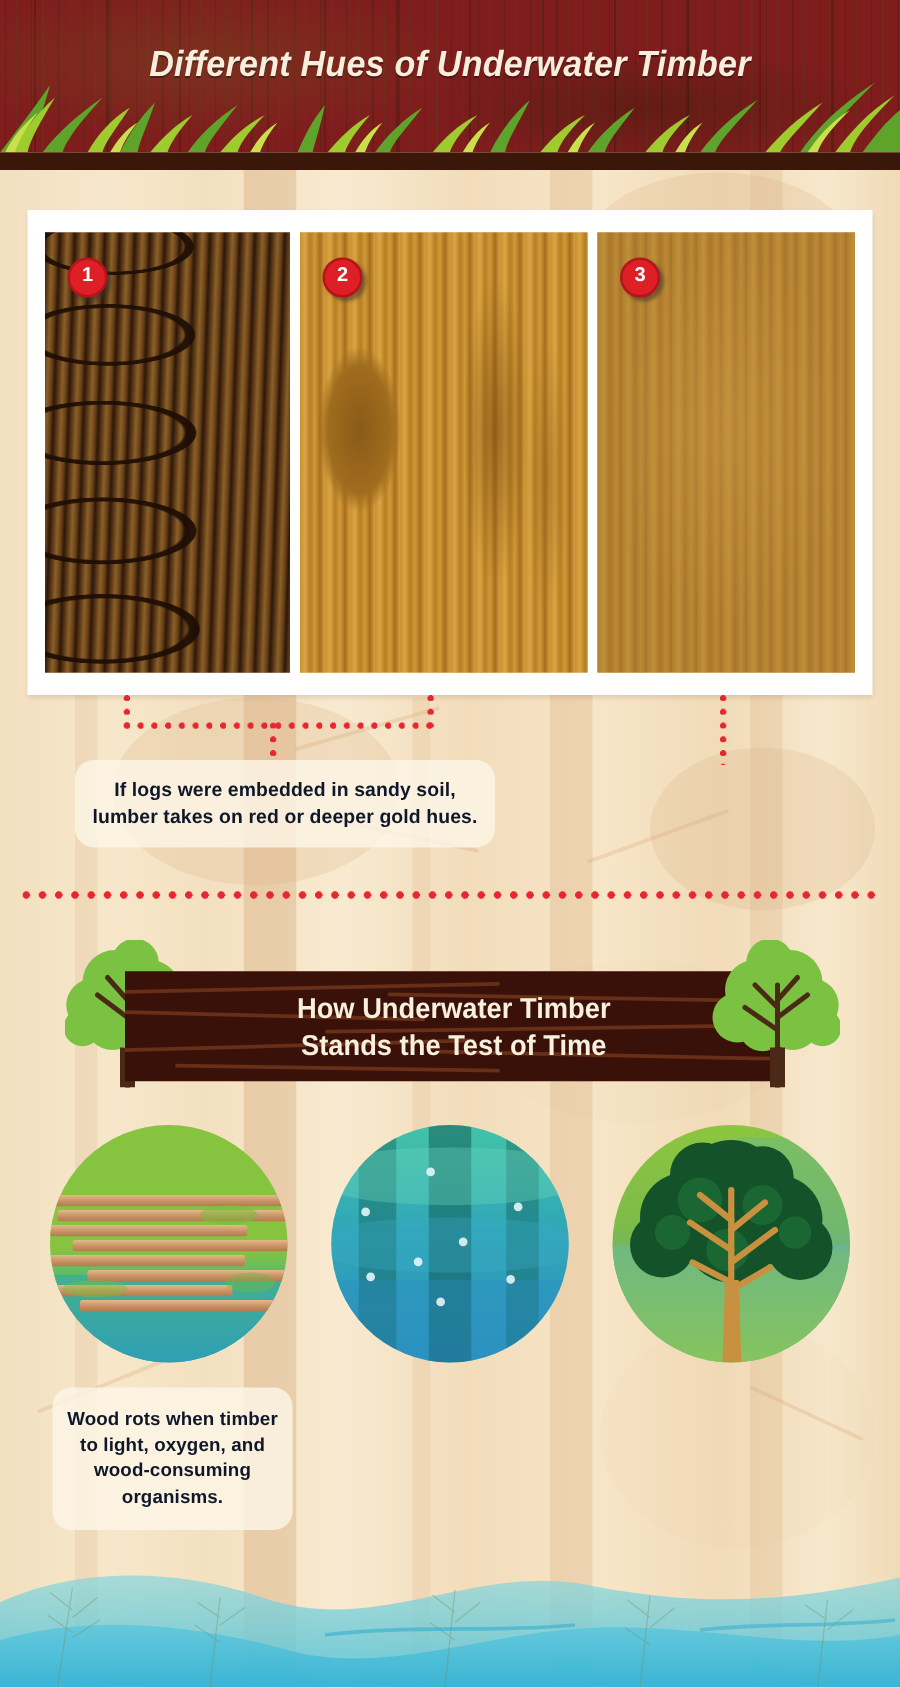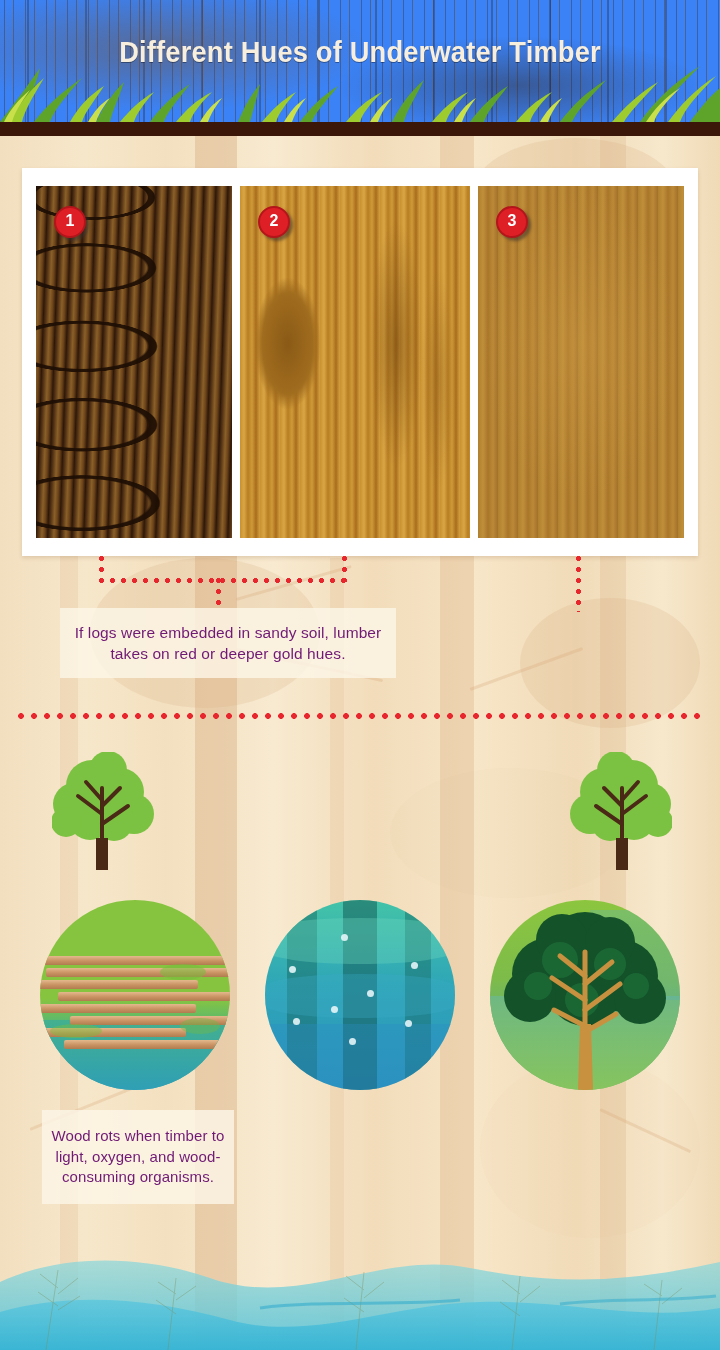--- a/index.html
+++ b/index.html
@@ -17,21 +17,22 @@
       linear-gradient(90deg,#f2dfc0 0%,#f7e7ca 12%,#f3e0c0 23%,#f8ead0 38%,
                             #f2dcba 52%,#f7e6c8 66%,#f1dbb8 80%,#f7e8cc 92%,#f0dab6 100%);
   }
   .ghost-trunk{position:absolute;background:rgba(214,170,124,.40);}
   .ghost-branch{position:absolute;background:rgba(214,170,124,.30);transform-origin:left center;height:3px;border-radius:2px;}
   .ghost-blob{position:absolute;border-radius:50%;background:rgba(216,172,126,.22);}
 
   
   .header{
     position:absolute;left:0;top:0;width:720px;height:122px;overflow:hidden;
-    background:#3b82f6;
+    background:#7f1d1d;
+    font-style:italic;
   }
   .header .grain{
     position:absolute;inset:0;
     background:
       repeating-linear-gradient(90deg,
         rgba(60,32,10,.00) 0px, rgba(60,32,10,.00) 4px,
         rgba(60,32,10,.35) 4px, rgba(60,32,10,.35) 5px,
         rgba(60,32,10,.00) 5px, rgba(60,32,10,.00) 13px,
         rgba(95,58,25,.45) 13px, rgba(95,58,25,.45) 14px,
         rgba(60,32,10,.00) 14px, rgba(60,32,10,.00) 21px),
@@ -116,23 +117,24 @@
   .dot-h{position:absolute;height:5px;
     background-image:radial-gradient(circle 2.5px at 2.5px 2.5px,#e8262d 0,#e8262d 2.4px,transparent 2.6px);
     background-size:11px 5px;background-repeat:repeat-x;}
   .divider{position:absolute;left:18px;top:713px;width:686px;height:6px;
     background-image:radial-gradient(circle 3px at 3px 3px,#e8262d 0,#e8262d 2.8px,transparent 3px);
     background-size:13px 6px;background-repeat:repeat-x;}
 
   
   .cap{
     position:absolute;background:rgba(253,245,230,.82);
-    color:#701a75;font-weight:normal;text-align:center;
+    color:#0f172a;font-weight:bold;text-align:center;
     font-family:"Liberation Sans Narrow","Liberation Sans",sans-serif;
     letter-spacing:.1px;
+    border-radius:15px;
   }
   .cap-top{font-size:15.5px;line-height:21px;padding:14px 10px;}
   .cap-bot{font-size:15px;line-height:20.5px;padding:16px 8px;}
 
   
   .plank-wrap{position:absolute;left:100px;top:777px;width:526px;height:88px;}
   .plank{position:absolute;left:0;top:0;width:526px;height:88px;background:#3a1108;overflow:hidden;}
   .plank .grainline{position:absolute;height:3px;background:rgba(120,58,28,.75);border-radius:3px;}
   .plank-title{
     position:absolute;left:0;top:0;width:526px;height:88px;
@@ -268,20 +270,35 @@
         <path d="M50 118 L50 36"></path>
         <path d="M50 62 L26 44"></path>
           <path d="M50 72 L76 54"></path>
         <path d="M50 48 L34 30"></path>
           <path d="M50 54 L68 36"></path>
       </g>
       <path d="M44 118 L44 86 L56 86 L56 118 Z" fill="#4a2a16"></path>
     </svg>
   </div>
 
+  <div class="plank-wrap">
+    <div class="plank">
+      <div class="grainline" style="left:-20px;top:12px;width:320px;transform:rotate(-1.2deg);"></div>
+      <div class="grainline" style="left:210px;top:20px;width:340px;transform:rotate(1deg);"></div>
+      <div class="grainline" style="left:-10px;top:34px;width:250px;transform:rotate(1.4deg);"></div>
+      <div class="grainline" style="left:160px;top:44px;width:400px;transform:rotate(-.8deg);"></div>
+      <div class="grainline" style="left:-20px;top:58px;width:300px;transform:rotate(-1.6deg);"></div>
+      <div class="grainline" style="left:250px;top:66px;width:300px;transform:rotate(1.2deg);"></div>
+      <div class="grainline" style="left:40px;top:76px;width:260px;transform:rotate(.9deg);"></div>
+    </div>
+    <div class="plank-title">
+      <span>How Underwater Timber</span>
+      <span>Stands the Test of Time</span>
+    </div>
+  </div>
 
   <div class="tree-dec" style="left:556px;top:752px;width:116px;height:118px;">
     <svg viewBox="0 0 116 118" width="116" height="118">
       <g fill="#7cc242">
         <circle cx="76" cy="34" r="26"></circle>
           <circle cx="48" cy="40" r="24"></circle>
         <circle cx="94" cy="52" r="21"></circle>
           <circle cx="60" cy="18" r="19"></circle>
         <circle cx="34" cy="62" r="20"></circle>
           <circle cx="78" cy="66" r="22"></circle>

